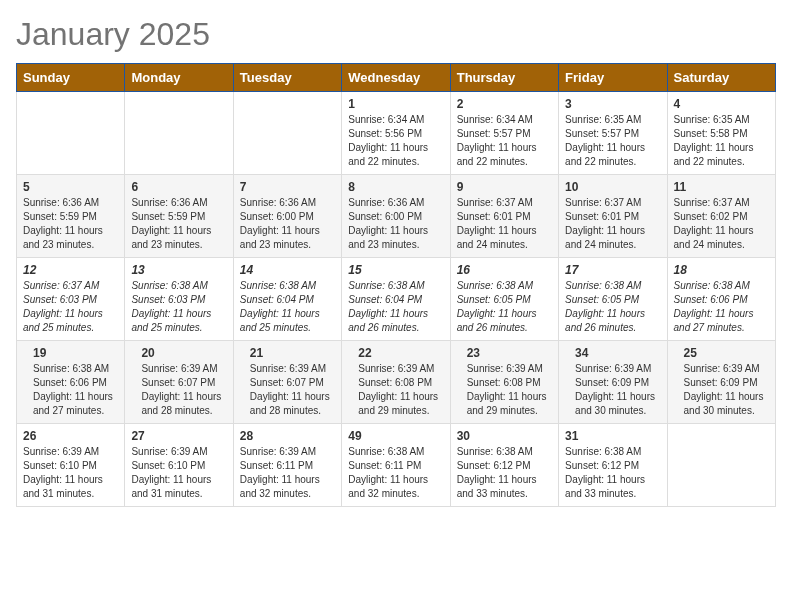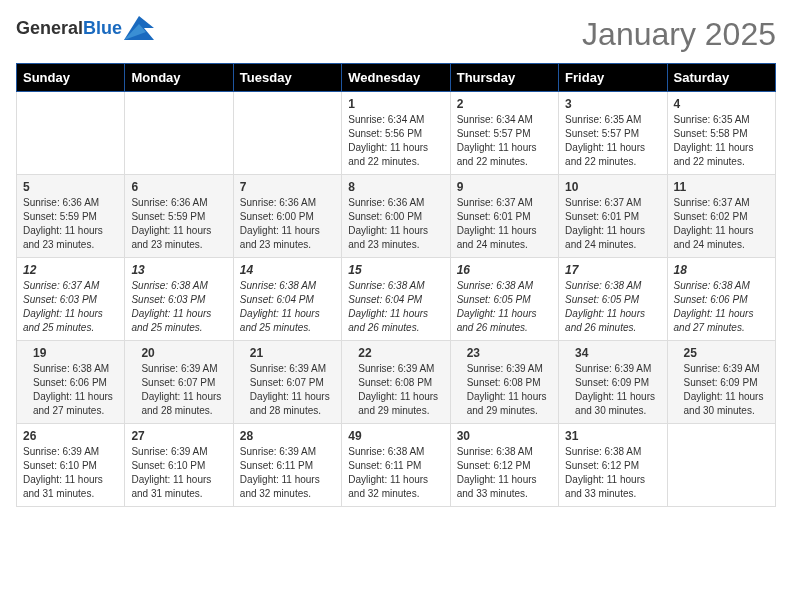--- a/index.html
+++ b/index.html
@@ -62,21 +62,21 @@
       color: #333;
       background: #fff;
     }
     .calendar tr:nth-child(even) td {
       background: #f5f5f5;
     }
     .calendar tr:nth-child(odd) td {
       background: #fff;
     }
     
-    .calendar thead tr th { background: #000000; }
+    .calendar thead tr th { background: #a16207; }
     .day-number {
       font-weight: bold;
       font-size: 12px;
       margin-bottom: 2px;
     }
     .day-info {
       font-size: 10px;
       color: #333;
       line-height: 1.4;
     }
@@ -88,29 +88,20 @@
     .row-2 td { background-color: #f0f0f0; }
     .row-3 td { background-color: #fff; font-style: italic; }
     .row-4 td { background-color: #f0f0f0; padding-left: 16px; }
     .row-5 td { background-color: #fff; }
     .empty-cell { background-color: inherit !important; }
   </style>
 </head>
 <body>
 
 <div class="header">
-  <div class="logo">
-    <span>
-      <span style="font-size:18px;font-weight:bold;color:#333;">General</span><span style="font-size:18px;font-weight:bold;color:#1a6abf;">Blue</span>
-    </span>
-    <svg class="logo-icon" viewBox="0 0 30 24" xmlns="http://www.w3.org/2000/svg">
-      <polygon points="0,24 15,0 30,12 20,12 30,24" fill="#1a6abf"></polygon>
-      <polygon points="0,24 15,8 22,16" fill="#3a8fd4"></polygon>
-    </svg>
-  </div>
   <div class="title-block">
     <h1>January 2025</h1>
   </div>
 </div>
 
 <table class="calendar">
   <thead>
     <tr>
     <th>Sunday</th>
         <th>Monday</th>

